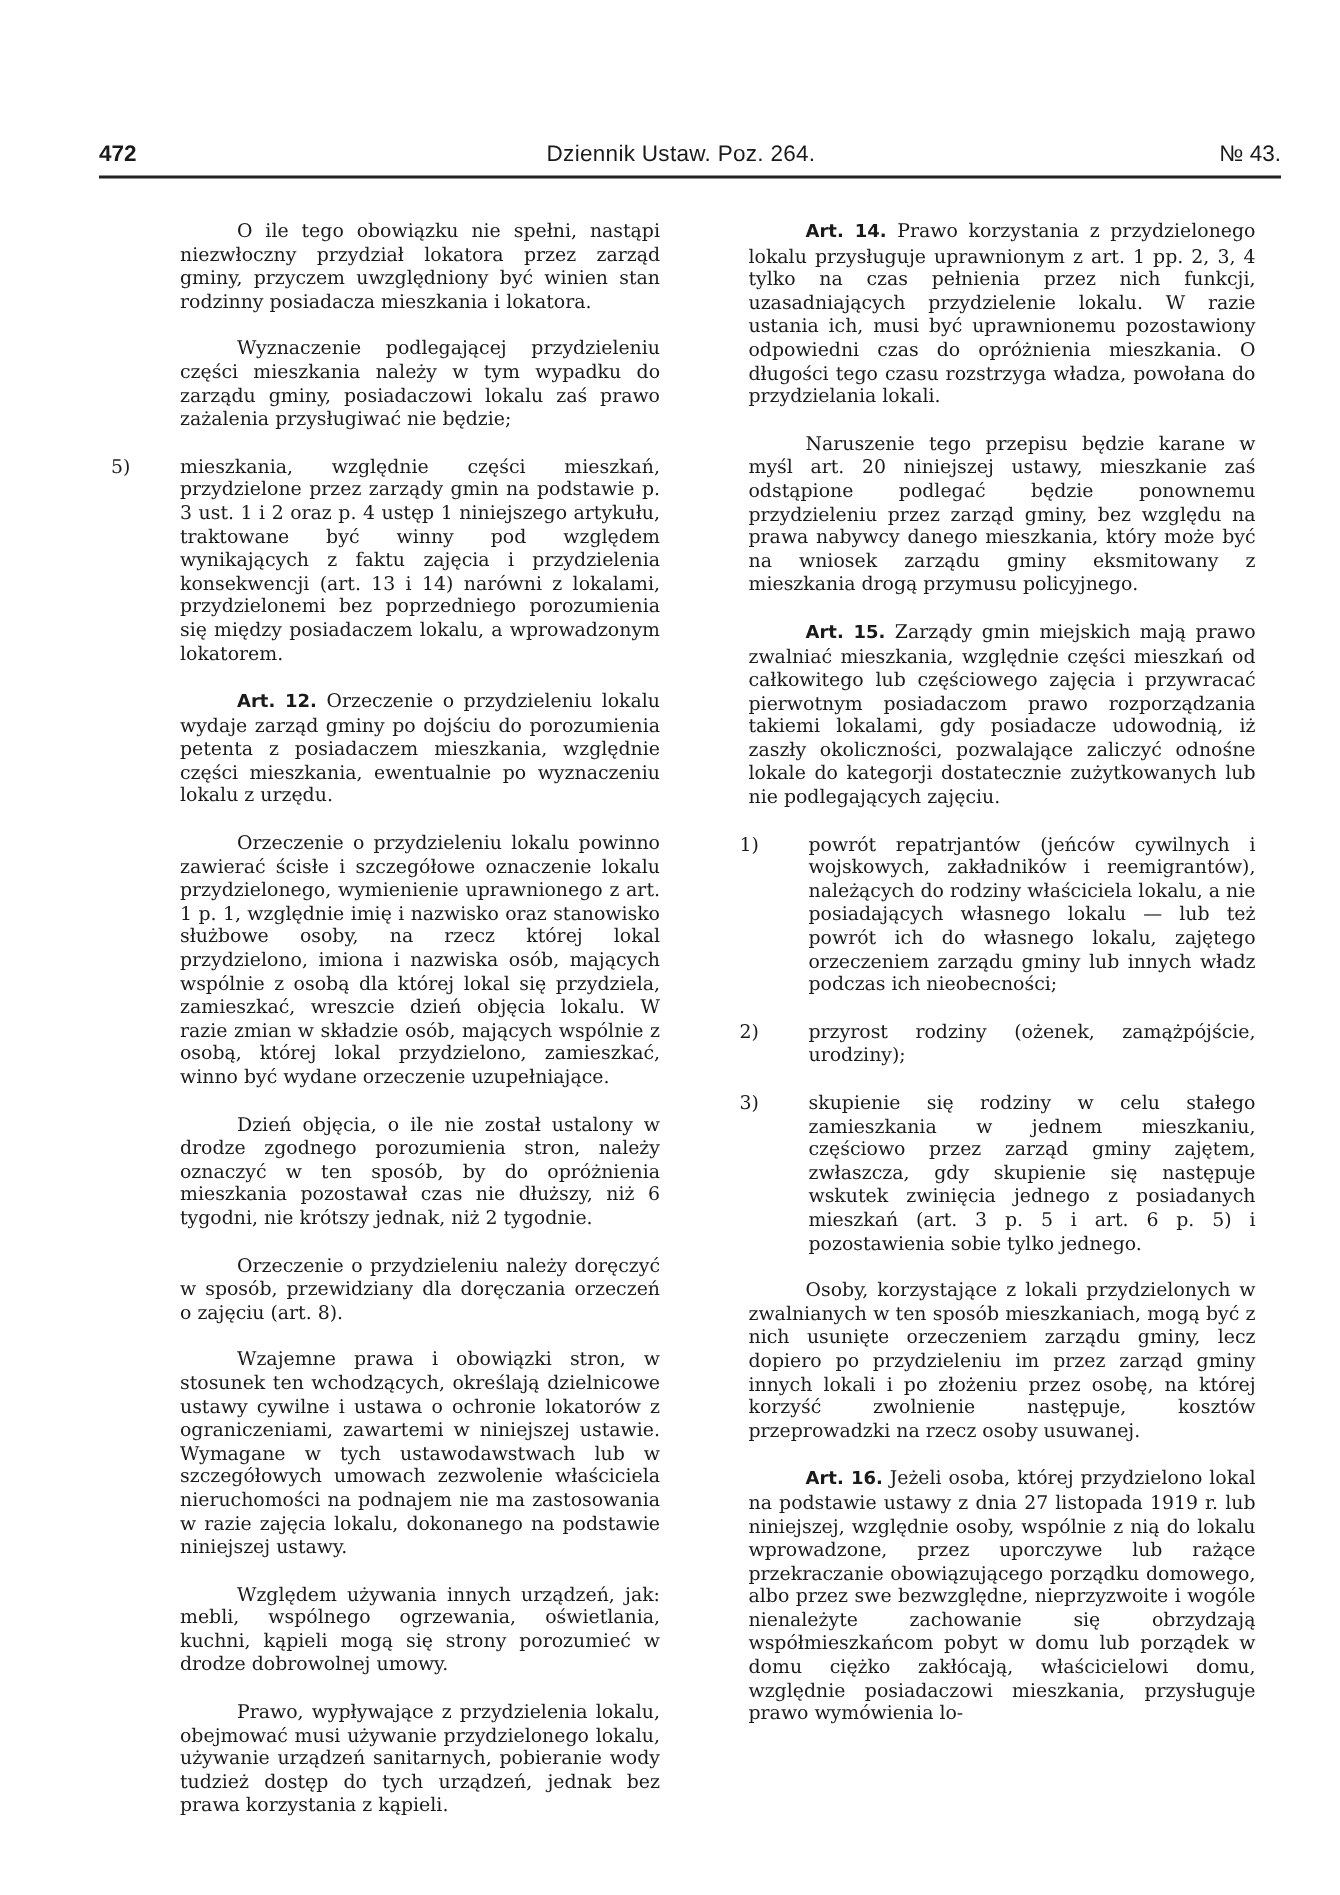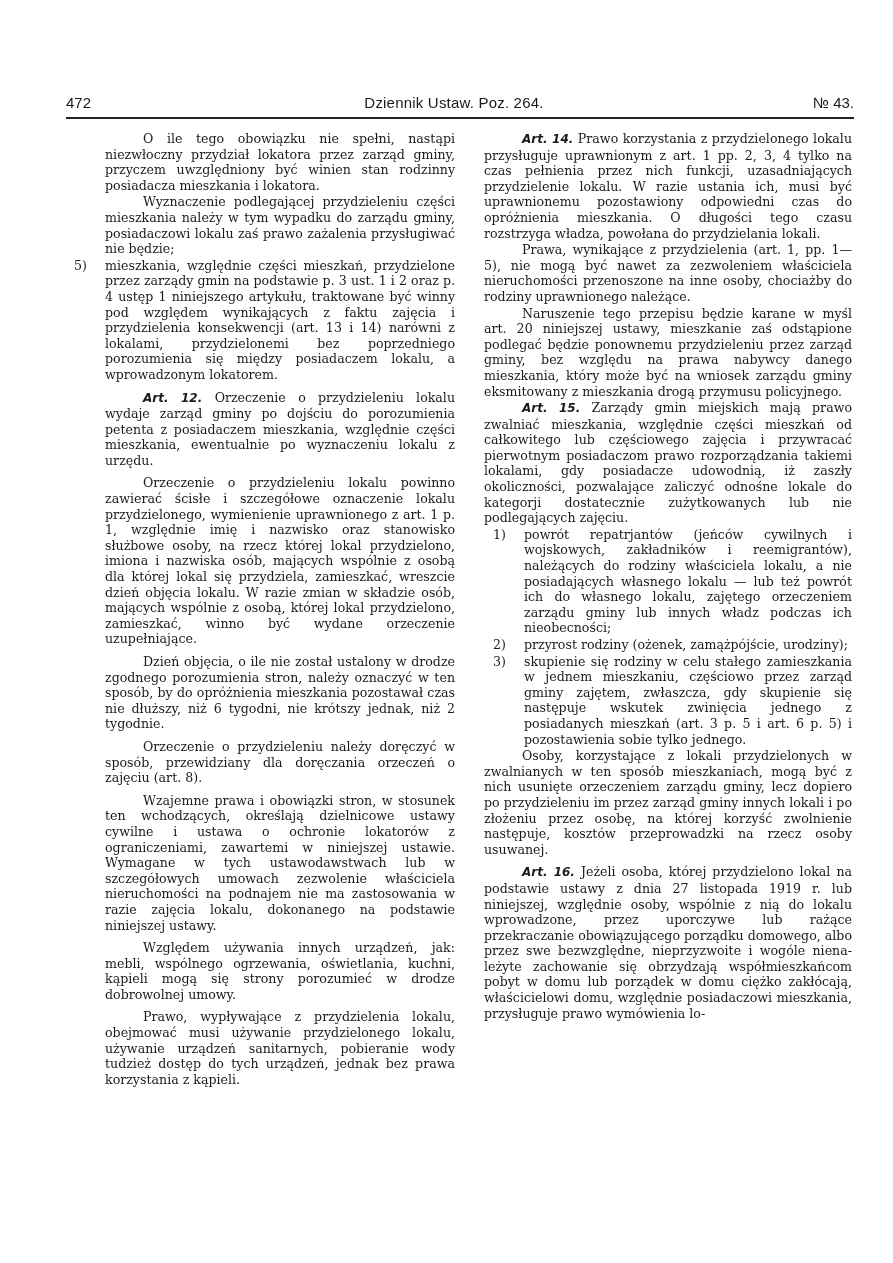--- a/index.html
+++ b/index.html
@@ -4,34 +4,34 @@
 <style>
   html, body { margin: 0; padding: 0; background: #ffffff; }
   body {
     width: 893px; height: 1263px; position: relative; overflow: hidden;
     font-family: "DejaVu Serif", serif; color: #1a1a1a;
   }
   .header {
     position: absolute; left: 66px; top: 92px; width: 788px; height: 26px;
     font-family: "Liberation Sans", sans-serif; font-size: 15px;
   }
-  .header .pno { position: absolute; left: 0; top: 2px; font-weight: normal; }
+  .header .pno { position: absolute; left: 0; top: 2px; font-weight: bold; }
   .header .title { position: absolute; left: 0; right: 12px; top: 2px; text-align: center; letter-spacing: 0.2px; }
   .header .num { position: absolute; right: 0; top: 2px; }
   .rule { position: absolute; left: 66px; top: 117px; width: 788px; height: 2px; background: #222; }
   .col {
     position: absolute; top: 130px; font-size: 12.6px; line-height: 15.6px;
     text-align: justify; hyphens: manual;
   }
   .col.left { left: 104px; width: 352px; }
   .col.right { left: 483px; width: 370px; }
-  p { margin: 1px; }
+  p { margin: 16px; }
   .ind { text-indent: 38px; }
   .gap { margin-top: 7px; }
-  .art { font-weight: bold; font-family: "DejaVu Sans", sans-serif; font-size: 12px; font-style: italic; }
+  .art { font-weight: bold; font-family: "DejaVu Sans", sans-serif; font-size: 12px; }
   .item { position: relative; padding-left: 0; }
   .item .n { position: absolute; left: -30px; }
   .list-r .item { margin-left: 30px; }
   .list-r { margin-left: 10px; }
 </style>
 </head>
 <body>
 
 <div class="header">
   <span class="pno">472</span>
@@ -53,21 +53,20 @@
   <p class="ind gap">Dzień objęcia, o ile nie został ustalony w drodze zgodnego porozumienia stron, należy oznaczyć w ten sposób, by do opróżnienia mieszkania pozostawał czas nie dłuższy, niż 6 tygodni, nie krótszy jednak, niż 2 tygodnie.</p>
   <p class="ind gap">Orzeczenie o przydzieleniu należy doręczyć w sposób, przewidziany dla doręczania orzeczeń o zajęciu (art. 8).</p>
 
   <p class="ind gap">Wzajemne prawa i obowiązki stron, w stosunek ten wchodzących, określają dzielnicowe ustawy cywilne i ustawa o ochronie lokatorów z ograniczeniami, zawartemi w niniejszej ustawie. Wymagane w tych ustawodawstwach lub w szczegółowych umowach zezwolenie właściciela nieruchomości na podnajem nie ma zastosowania w razie zajęcia lokalu, dokonanego na podstawie niniejszej ustawy.</p>
   <p class="ind gap">Względem używania innych urządzeń, jak: mebli, wspólnego ogrzewania, oświetlania, kuchni, kąpieli mogą się strony porozumieć w drodze dobrowolnej umowy.</p>
   <p class="ind gap">Prawo, wypływające z przydzielenia lokalu, obejmować musi używanie przydzielonego lokalu, używanie urządzeń sanitarnych, pobieranie wody tudzież dostęp do tych urządzeń, jednak bez prawa korzystania z kąpieli.</p>
 </div>
 
 <div class="col right">
   <p class="ind"><span class="art">Art. 14.</span> <span>Prawo korzystania z przydzielonego lokalu przysługuje uprawnionym z art. 1 pp. 2, 3, 4 tylko na czas pełnienia przez nich funkcji, uzasadniających przydzielenie lokalu. W razie ustania ich, musi być uprawnionemu pozostawiony odpowiedni czas do opróżnienia mieszkania. O długości tego czasu rozstrzyga władza, powołana do przydzielania lokali.</span></p>
-  <p class="ind">Prawa, wynikające z przydzielenia (art. 1, pp. 1—5), nie mogą być nawet za zezwoleniem właściciela nieruchomości przenoszone na inne osoby, chociażby do rodziny uprawnionego należące.</p>
   <p class="ind">Naruszenie tego przepisu będzie karane w myśl art. 20 niniejszej ustawy, mieszkanie zaś odstąpione podlegać będzie ponownemu przydzieleniu przez zarząd gminy, bez względu na prawa nabywcy danego mieszkania, który może być na wniosek zarządu gminy eksmitowany z mieszkania drogą przymusu policyjnego.</p>
 
   <p class="ind"><span class="art">Art. 15.</span> <span>Zarządy gmin miejskich mają prawo zwalniać mieszkania, względnie części mieszkań od całkowitego lub częściowego zajęcia i przywracać pierwotnym posiadaczom prawo rozporządzania takiemi lokalami, gdy posiadacze udowodnią, iż zaszły okoliczności, pozwalające zaliczyć odnośne lokale do kategorji dostatecznie zużytkowanych lub nie podlegających zajęciu.</span></p>
   <div class="list-r">
     <div class="item">
       <span class="n">1)</span>
       <p>powrót repatrjantów (jeńców cywilnych i wojskowych, zakładników i reemigrantów), należących do rodziny właściciela lokalu, a nie posiadających własnego lokalu — lub też powrót ich do własnego lokalu, zajętego orzeczeniem zarządu gminy lub innych władz podczas ich nieobecności;</p>
     </div>
     <div class="item">
       <span class="n">2)</span>

